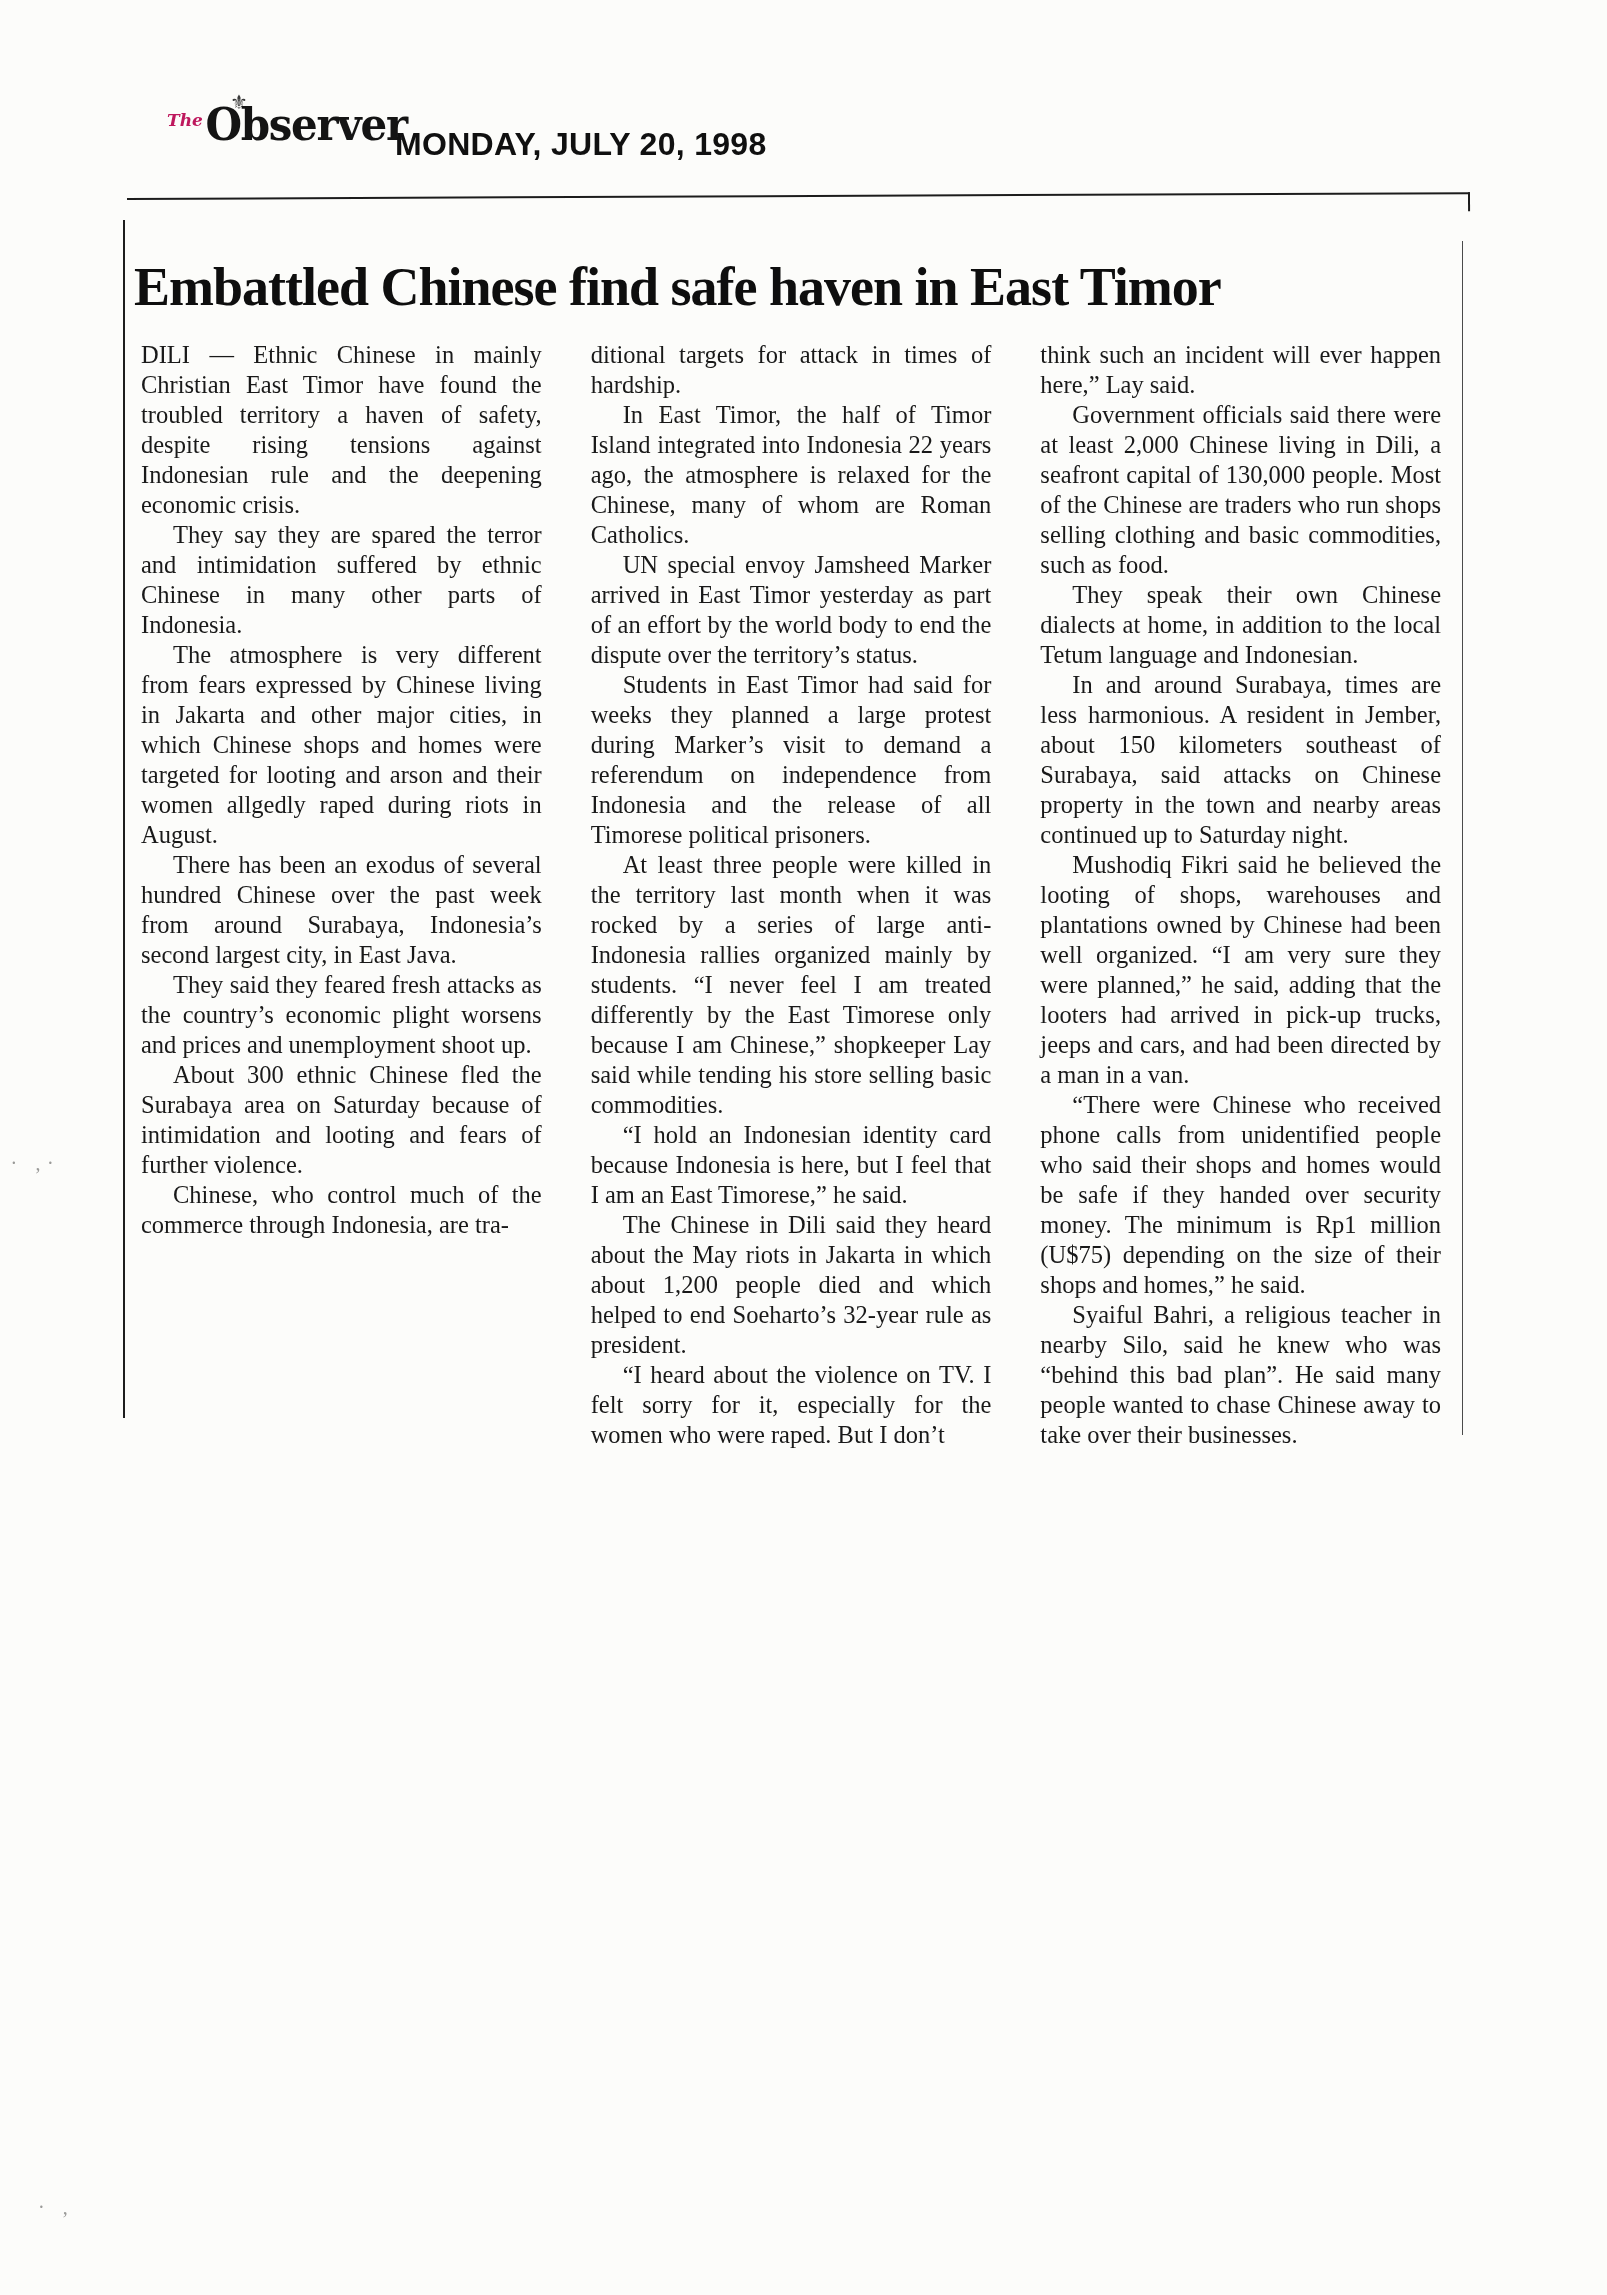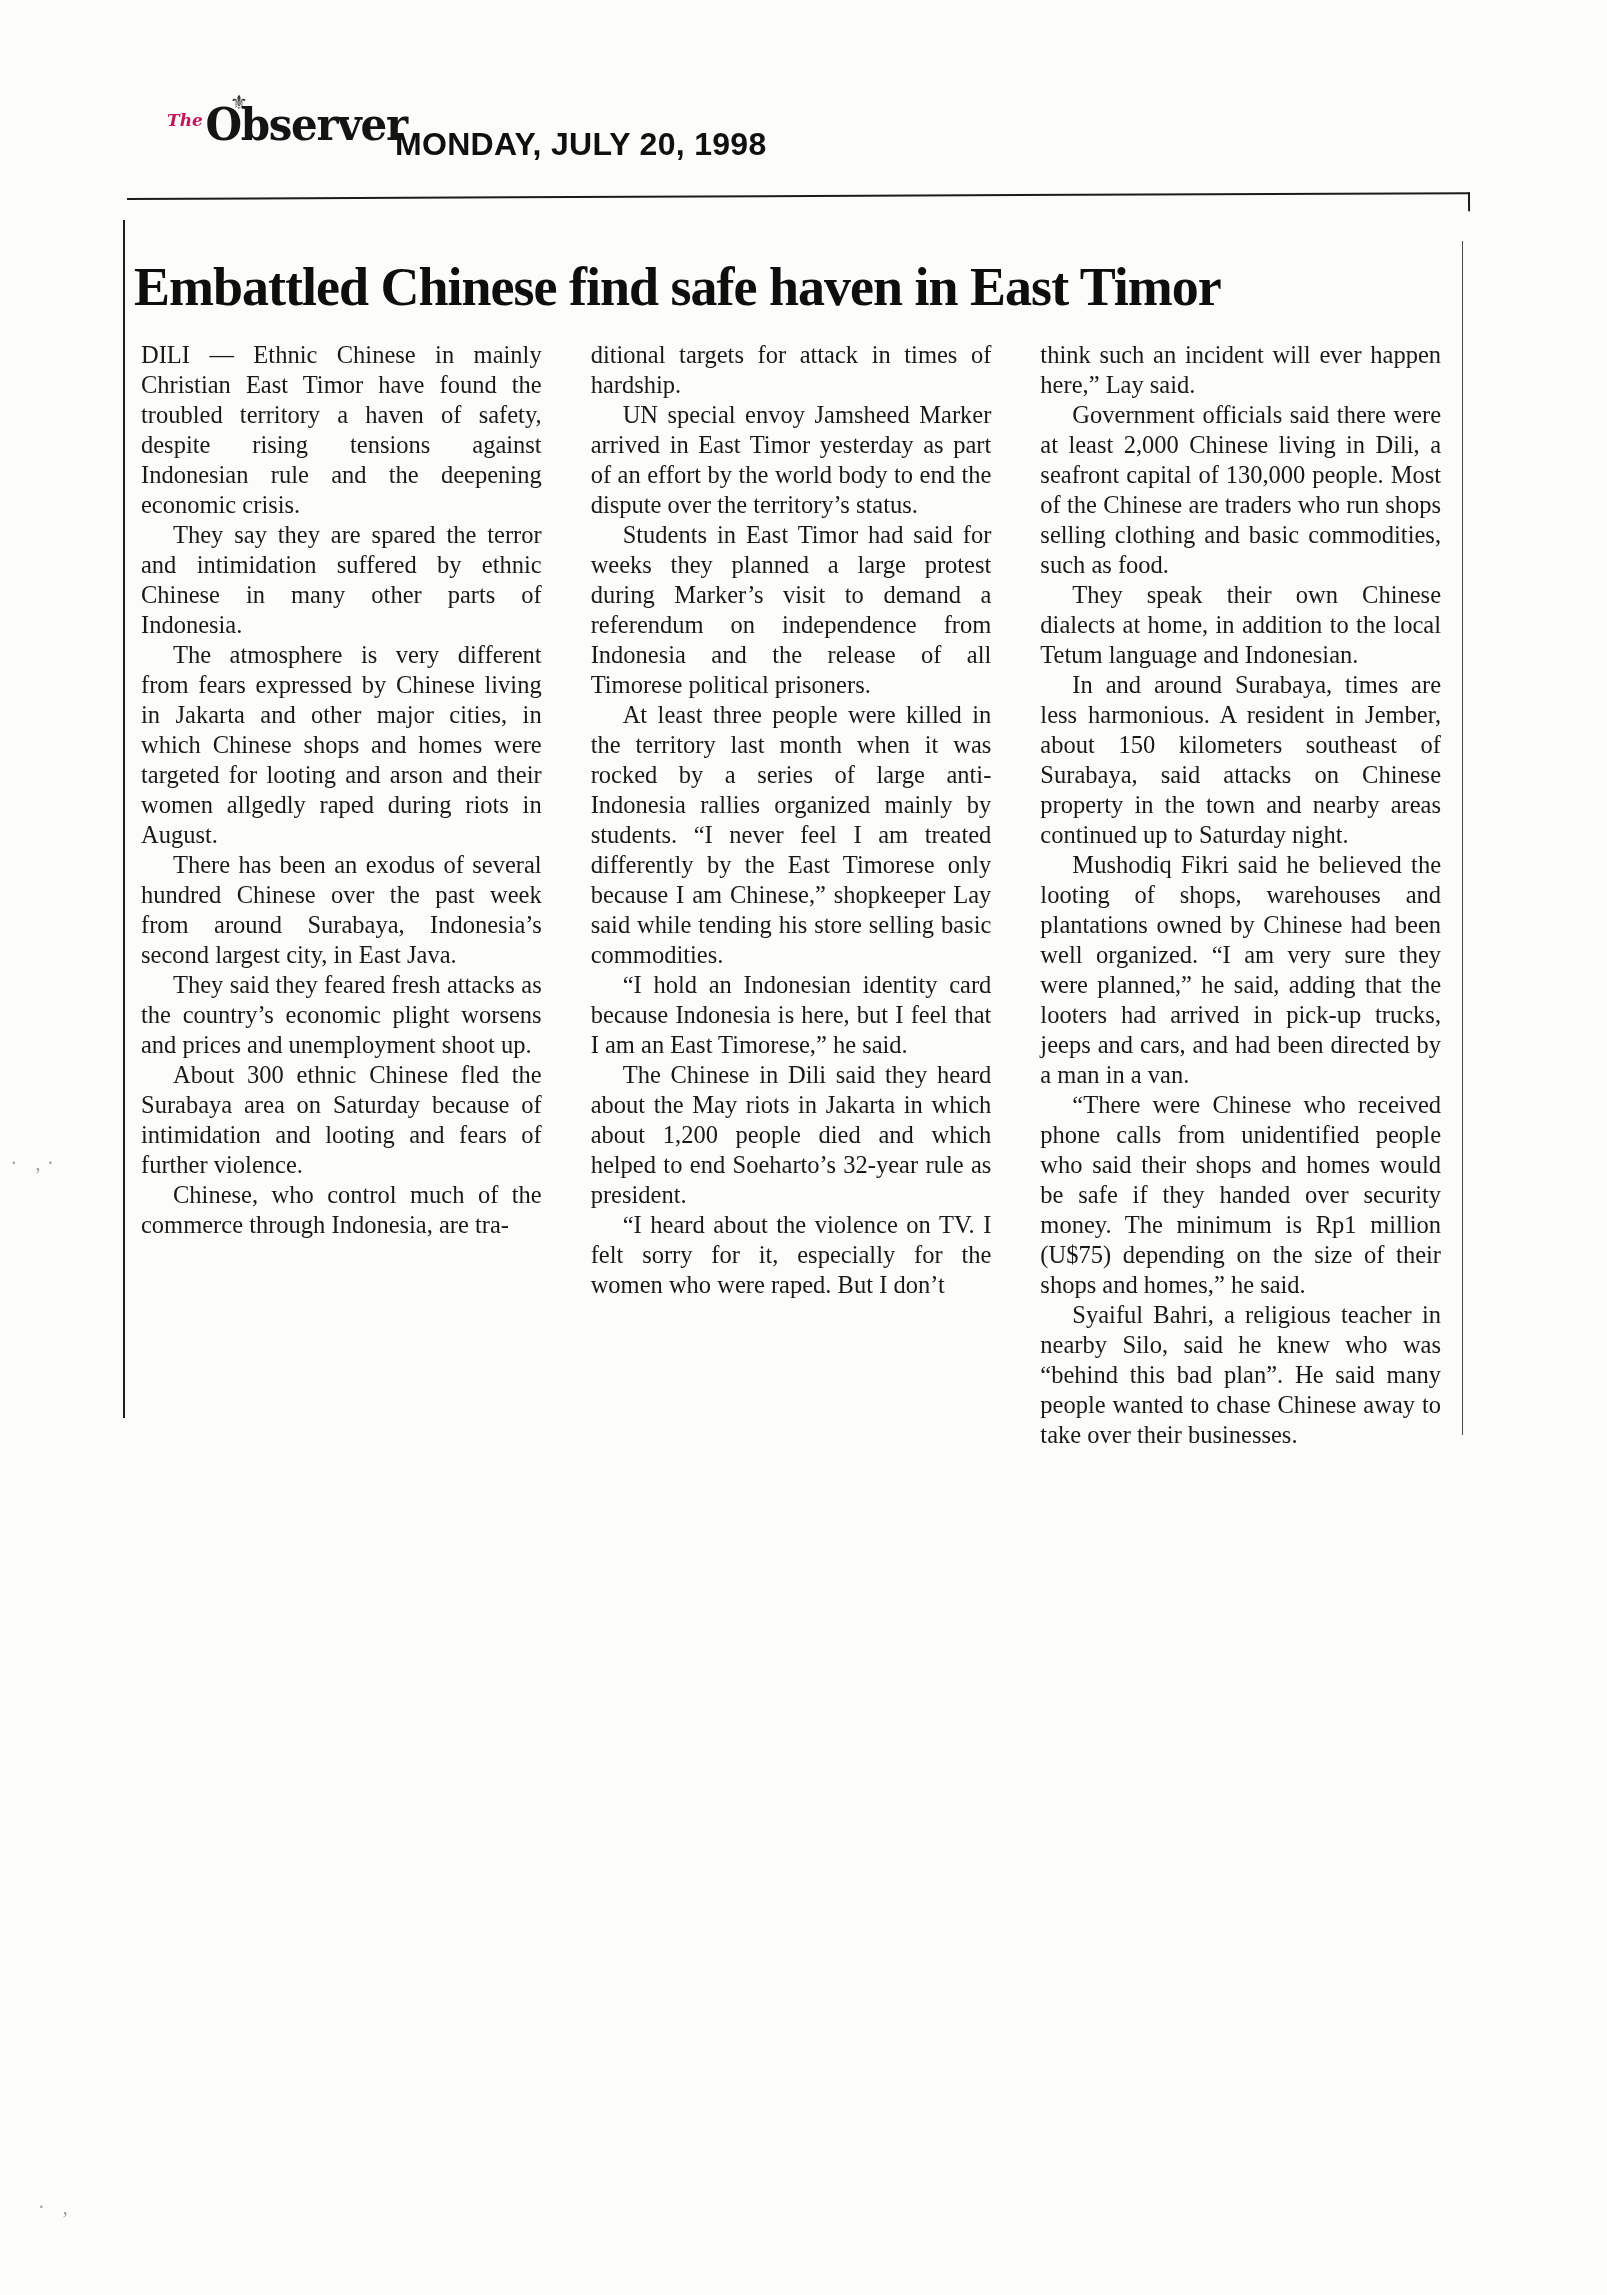--- a/index.html
+++ b/index.html
@@ -173,20 +173,21 @@
       <p>They say they are spared the terror and intimidation suffered by ethnic Chinese in many other parts of Indonesia.</p>
       <p>The atmosphere is very different from fears expressed by Chinese living in Jakarta and other major cities, in which Chinese shops and homes were targeted for looting and arson and their women allgedly raped during riots in August.</p>
       <p>There has been an exodus of several hundred Chinese over the past week from around Surabaya, Indonesia’s second largest city, in East Java.</p>
       <p>They said they feared fresh attacks as the country’s economic plight worsens and prices and unemployment shoot up.</p>
       <p>About 300 ethnic Chinese fled the Surabaya area on Saturday because of intimidation and looting and fears of further violence.</p>
       <p>Chinese, who control much of the commerce through Indonesia, are tra-</p>
     </div>
 
     <div class="col">
       <p class="flush">ditional targets for attack in times of hardship.</p>
+      <p>In East Timor, the half of Timor Island integrated into Indonesia 22 years ago, the atmosphere is relaxed for the Chinese, many of whom are Roman Catholics.</p>
       <p>UN special envoy Jamsheed Marker arrived in East Timor yesterday as part of an effort by the world body to end the dispute over the territory’s status.</p>
       <p>Students in East Timor had said for weeks they planned a large protest during Marker’s visit to demand a referendum on independence from Indonesia and the release of all Timorese political prisoners.</p>
       <p>At least three people were killed in the territory last month when it was rocked by a series of large anti-Indonesia rallies organized mainly by students. “I never feel I am treated differently by the East Timorese only because I am Chinese,” shopkeeper Lay said while tending his store selling basic commodities.</p>
       <p>“I hold an Indonesian identity card because Indonesia is here, but I feel that I am an East Timorese,” he said.</p>
       <p>The Chinese in Dili said they heard about the May riots in Jakarta in which about 1,200 people died and which helped to end Soeharto’s 32-year rule as president.</p>
       <p>“I heard about the violence on TV. I felt sorry for it, especially for the women who were raped. But I don’t</p>
     </div>
 
     <div class="col">
       <p class="flush">think such an incident will ever happen here,” Lay said.</p>

